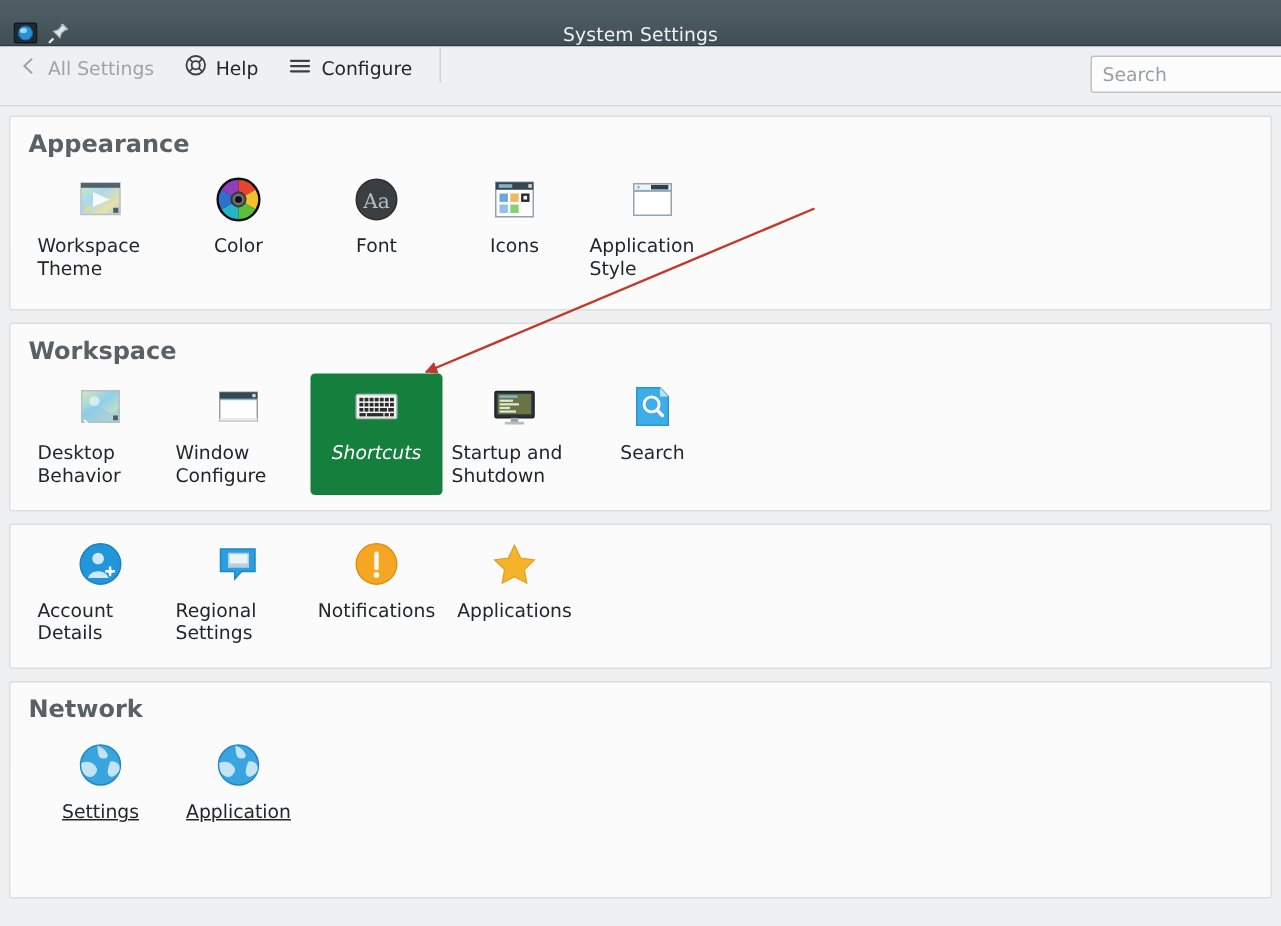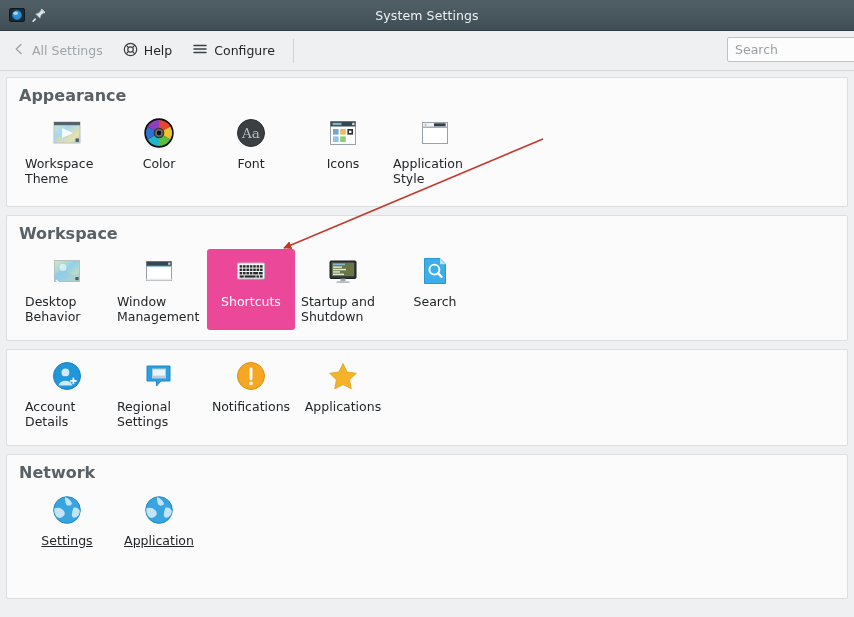--- a/index.html
+++ b/index.html
@@ -8,34 +8,34 @@
     background:#eff0f1;
     font-family:"DejaVu Sans","Liberation Sans",sans-serif;
     font-size:12px;color:#232629;
     -webkit-font-smoothing:antialiased;
   }
   
   #titlebar{
     position:relative;height:30px;
     background:linear-gradient(to bottom,#505e66 0%,#4a585f 45%,#3f4d54 100%);
     border-bottom:1px solid #2f3a40;
-    display:flex;align-items:center;
+    display:flex;align-items:flex-end;
   }
   #titlebar .tb-left{display:flex;align-items:center;gap:6px;padding-left:9px;}
   .tb-icon{width:16px;height:16px;display:block;}
   #title-text{
     position:absolute;left:0;right:0;text-align:center;
     color:#eff0f1;font-size:12.5px;letter-spacing:.1px;
     pointer-events:none;
   }
   
   #toolbar{
     height:39px;background:#eff0f1;
     border-bottom:1px solid #d3d5d7;
-    display:flex;align-items:center;position:relative;
+    display:flex;align-items:flex-start;position:relative;
   }
   .tb-btn{
     display:flex;align-items:center;gap:6px;
     height:28px;padding:0 8px;margin-left:4px;
     border-radius:2px;cursor:pointer;
     font-size:12.5px;color:#232629;white-space:nowrap;
   }
   .tb-btn.disabled{color:#9fa4a8;cursor:default;}
   .tb-sep{
     width:1px;height:24px;background:#d0d2d4;margin:0 8px 0 10px;
@@ -71,21 +71,21 @@
     display:flex;flex-wrap:wrap;
     padding:2px 0 10px 16px;
   }
   .tile{
     width:88px;
     display:flex;flex-direction:column;align-items:center;
     padding:6px 2px 6px 2px;margin:2px 4px 0 0;
     border-radius:3px;cursor:pointer;
     box-sizing:border-box;
   }
-  .tile.selected{background:#ec4899;}
+  .tile.selected{background:#15803d;font-style:italic;}
   .tile.selected .tile-label{color:#ffffff;}
   .tile-icon{
     width:32px;height:32px;display:block;margin-bottom:7px;
     flex:none;
   }
   .tile-label{
     font-size:12.5px;line-height:15px;color:#232629;
     word-wrap:break-word;
   }
   
@@ -288,21 +288,21 @@
           <div class="tile">
             <span>
               <svg class="tile-icon" viewBox="0 0 32 32">
                 <rect x="3.5" y="6.5" width="25" height="19" fill="#ffffff" stroke="#9aa1a6"></rect>
         <rect x="3.5" y="6.5" width="25" height="4.4" fill="#37474f"></rect>
         <rect x="25.2" y="7.6" width="2.2" height="2.2" fill="#cfd8dc"></rect>
         <rect x="3.5" y="10.9" width="25" height="0.9" fill="#7fb8d8"></rect>
         <rect x="3.5" y="23.6" width="25" height="1.9" fill="#e8eaec"></rect>
               </svg>
             </span>
-            <div class="tile-label">Window Management</div>
+            <div class="tile-label">Window Configure</div>
           </div>
           <div class="tile selected">
             <span>
               <svg class="tile-icon" viewBox="0 0 32 32">
                 <rect x="2.5" y="8" width="27" height="16" rx="1.2" fill="#f4f5f6" stroke="#b6bcc0"></rect>
         <g fill="#2b2b2b">
           <rect x="4.6" y="10.2" width="2.6" height="2.4"></rect>
                   <rect x="8" y="10.2" width="2.6" height="2.4"></rect>
           <rect x="11.4" y="10.2" width="2.6" height="2.4"></rect>
                   <rect x="14.8" y="10.2" width="2.6" height="2.4"></rect>

